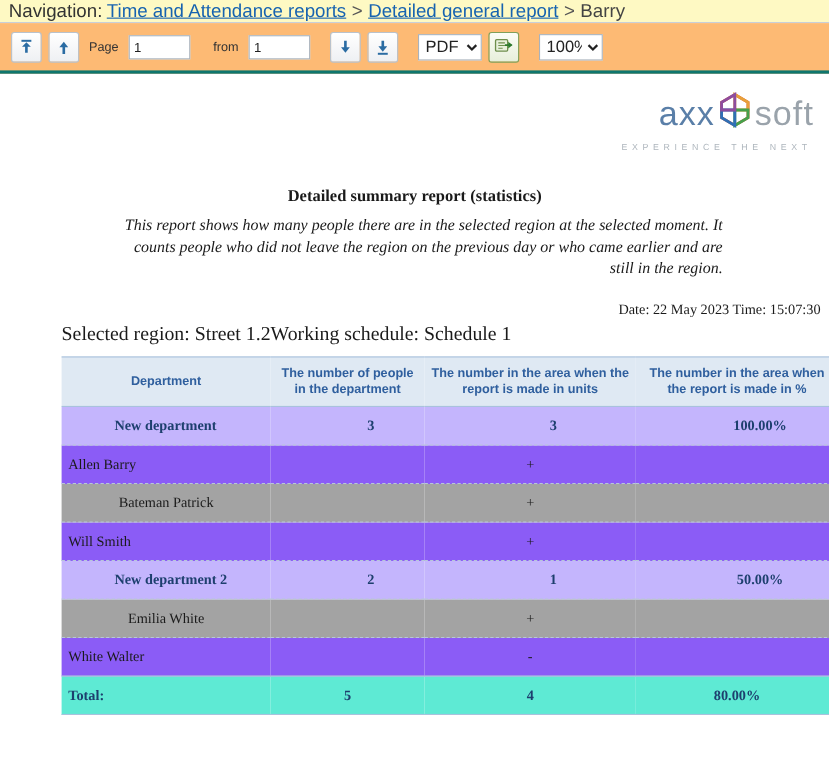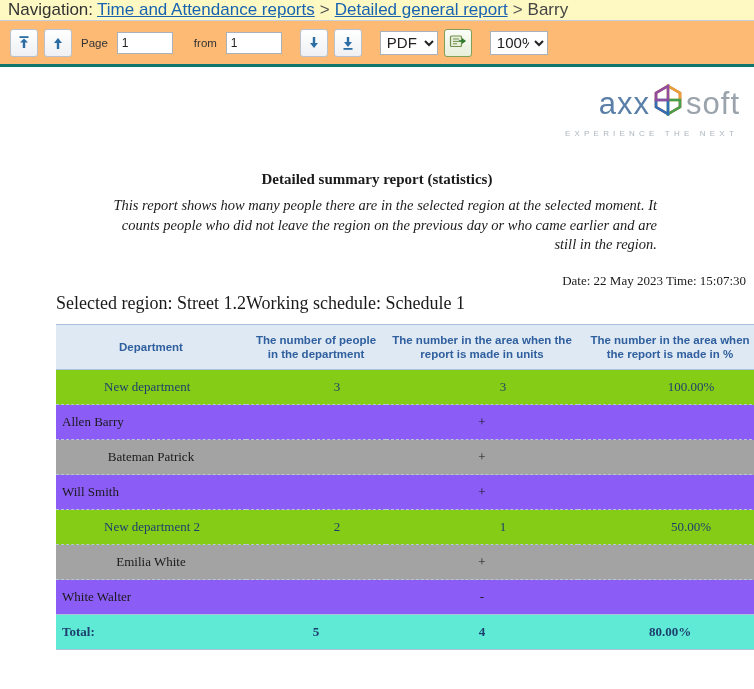--- a/index.html
+++ b/index.html
@@ -214,22 +214,22 @@
   table.report-table th.col-pct { width: 172px; }
 
   table.report-table td {
     font-size: 13px;
     color: #1a1a1a;
     padding: 9px 6px;
     border-bottom: 1px dashed #b7c7d8;
     vertical-align: middle;
   }
   tr.group-row td {
-    background: #84cc16;
-    font-weight: normal;
+    background: #c4b5fd;
+    font-weight: bold;
     color: #1d3f6e;
     padding-left: 48px;
   }
   tr.person-row.alt td { background: #a3a3a3; text-align: center; }
   tr.person-row td { background: #8b5cf6; }
   tr.total-row td {
     background: #5eead4;
     font-weight: bold;
     color: #1d3f6e;
     border-top: 1px solid #a9c2dd;

